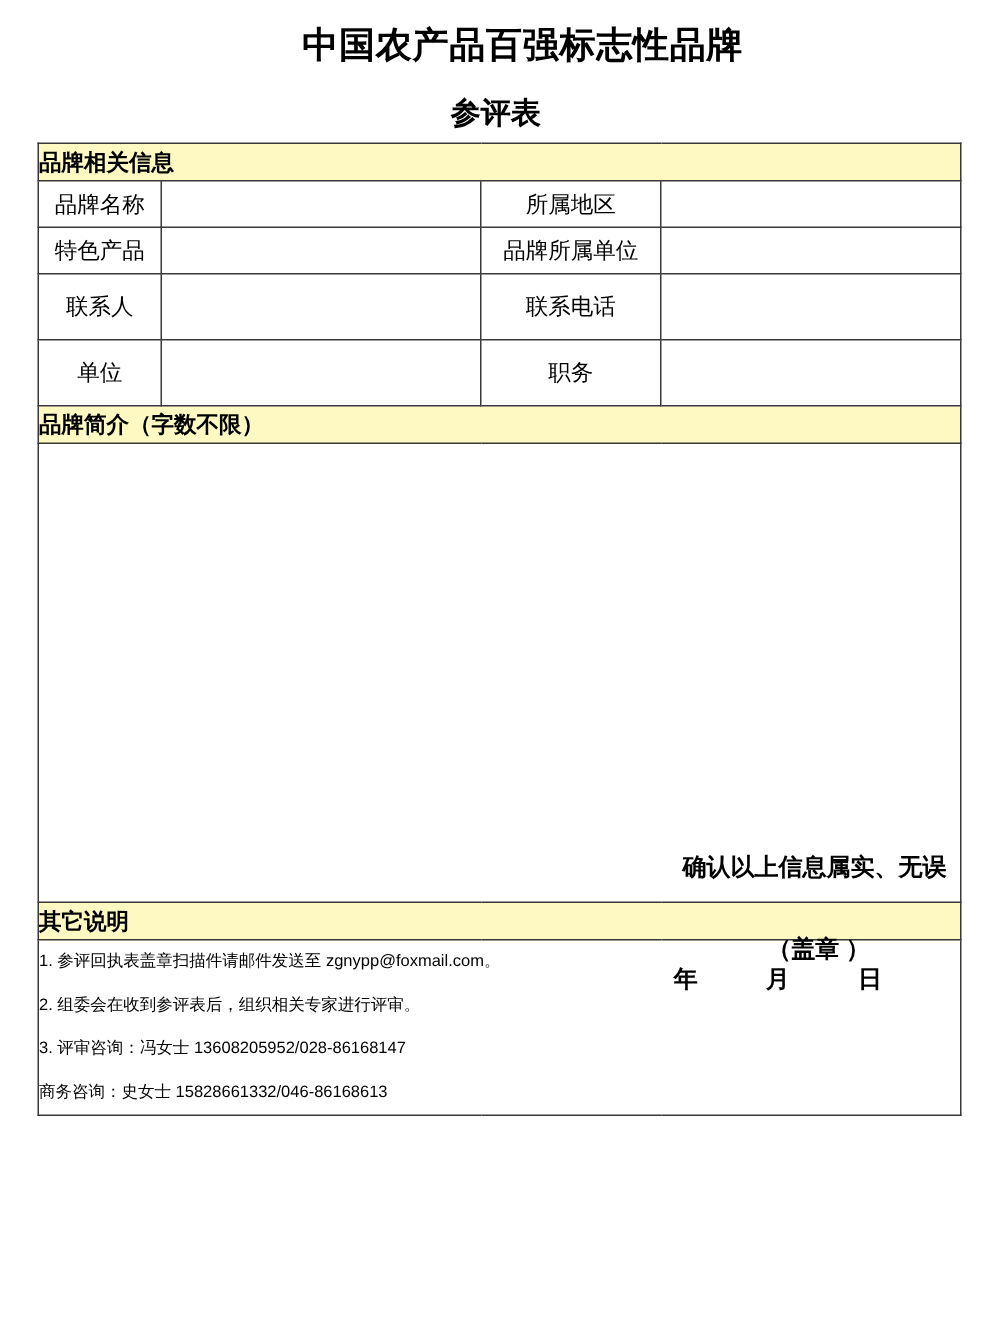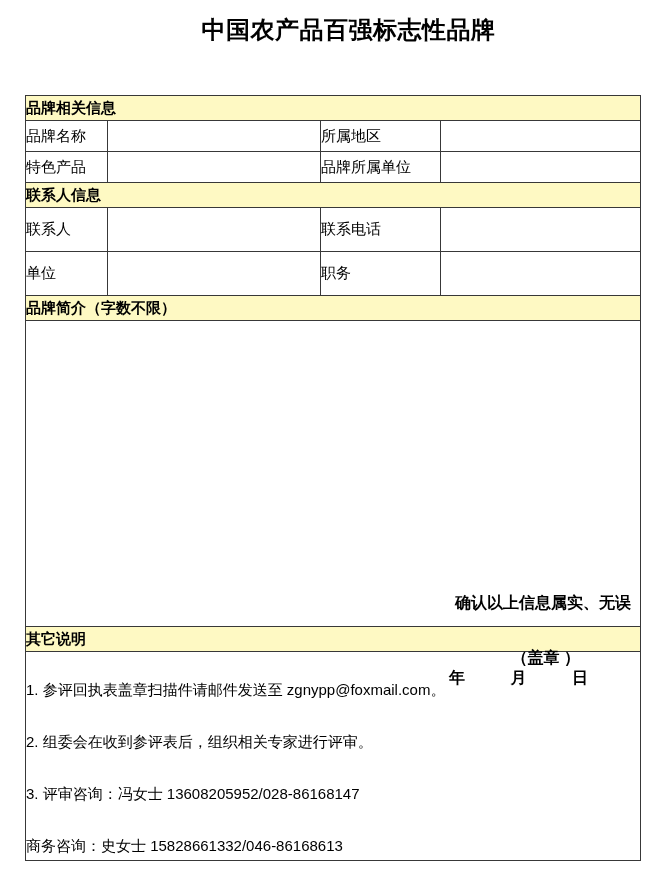--- a/index.html
+++ b/index.html
@@ -40,20 +40,21 @@
     vertical-align: middle;
   }
   td.sec-header {
     background: #fef9c3;
     font-weight: bold;
     padding: 4px 0 4px 12px;
     height: 25px;
     text-align: left;
   }
   td.label-cell {
+    text-align: center;
     height: 31px;
   }
   td.input-cell { height: 31px; background: #ffffff; }
 
   tr.row-brand-1 td, tr.row-brand-2 td { height: 31px; }
   tr.row-contact-1 td, tr.row-contact-2 td { height: 44px; }
 
   td.intro-cell {
     height: 306px;
     vertical-align: top;
@@ -83,31 +84,31 @@
   }
   .date-line span { display: inline-block; }
   .date-line span + span { margin-left: 41px; }
 
   td.notes-cell {
     vertical-align: top;
     padding: 7px 14px 8px 14px;
   }
   .note-item {
     line-height: 29px;
-    font-size: 15px;
+    font-size: 11px;
     white-space: nowrap;
-    margin-top: 23px;
   }
 </style>
 </head>
 <body>
 
 <div class="page">
 
   <div class="doc-title">中国农产品百强标志性品牌</div>
+  <div class="doc-subtitle">参评表</div>
 
   <table class="form">
     <colgroup>
       <col style="width:82px">
       <col style="width:213px">
       <col style="width:120px">
       <col style="width:200px">
     </colgroup>
 
     <tbody>
@@ -120,23 +121,20 @@
       <td class="label-cell">所属地区</td>
       <td class="input-cell"></td>
     </tr>
     <tr class="row-brand-2">
       <td class="label-cell">特色产品</td>
       <td class="input-cell"></td>
       <td class="label-cell">品牌所属单位</td>
       <td class="input-cell"></td>
     </tr>
 
-    <tr>
-      <td class="sec-header" colspan="4">联系人信息</td>
-    </tr>
     <tr class="row-contact-1">
       <td class="label-cell">联系人</td>
       <td class="input-cell"></td>
       <td class="label-cell">联系电话</td>
       <td class="input-cell"></td>
     </tr>
     <tr class="row-contact-2">
       <td class="label-cell">单位</td>
       <td class="input-cell"></td>
       <td class="label-cell">职务</td>

